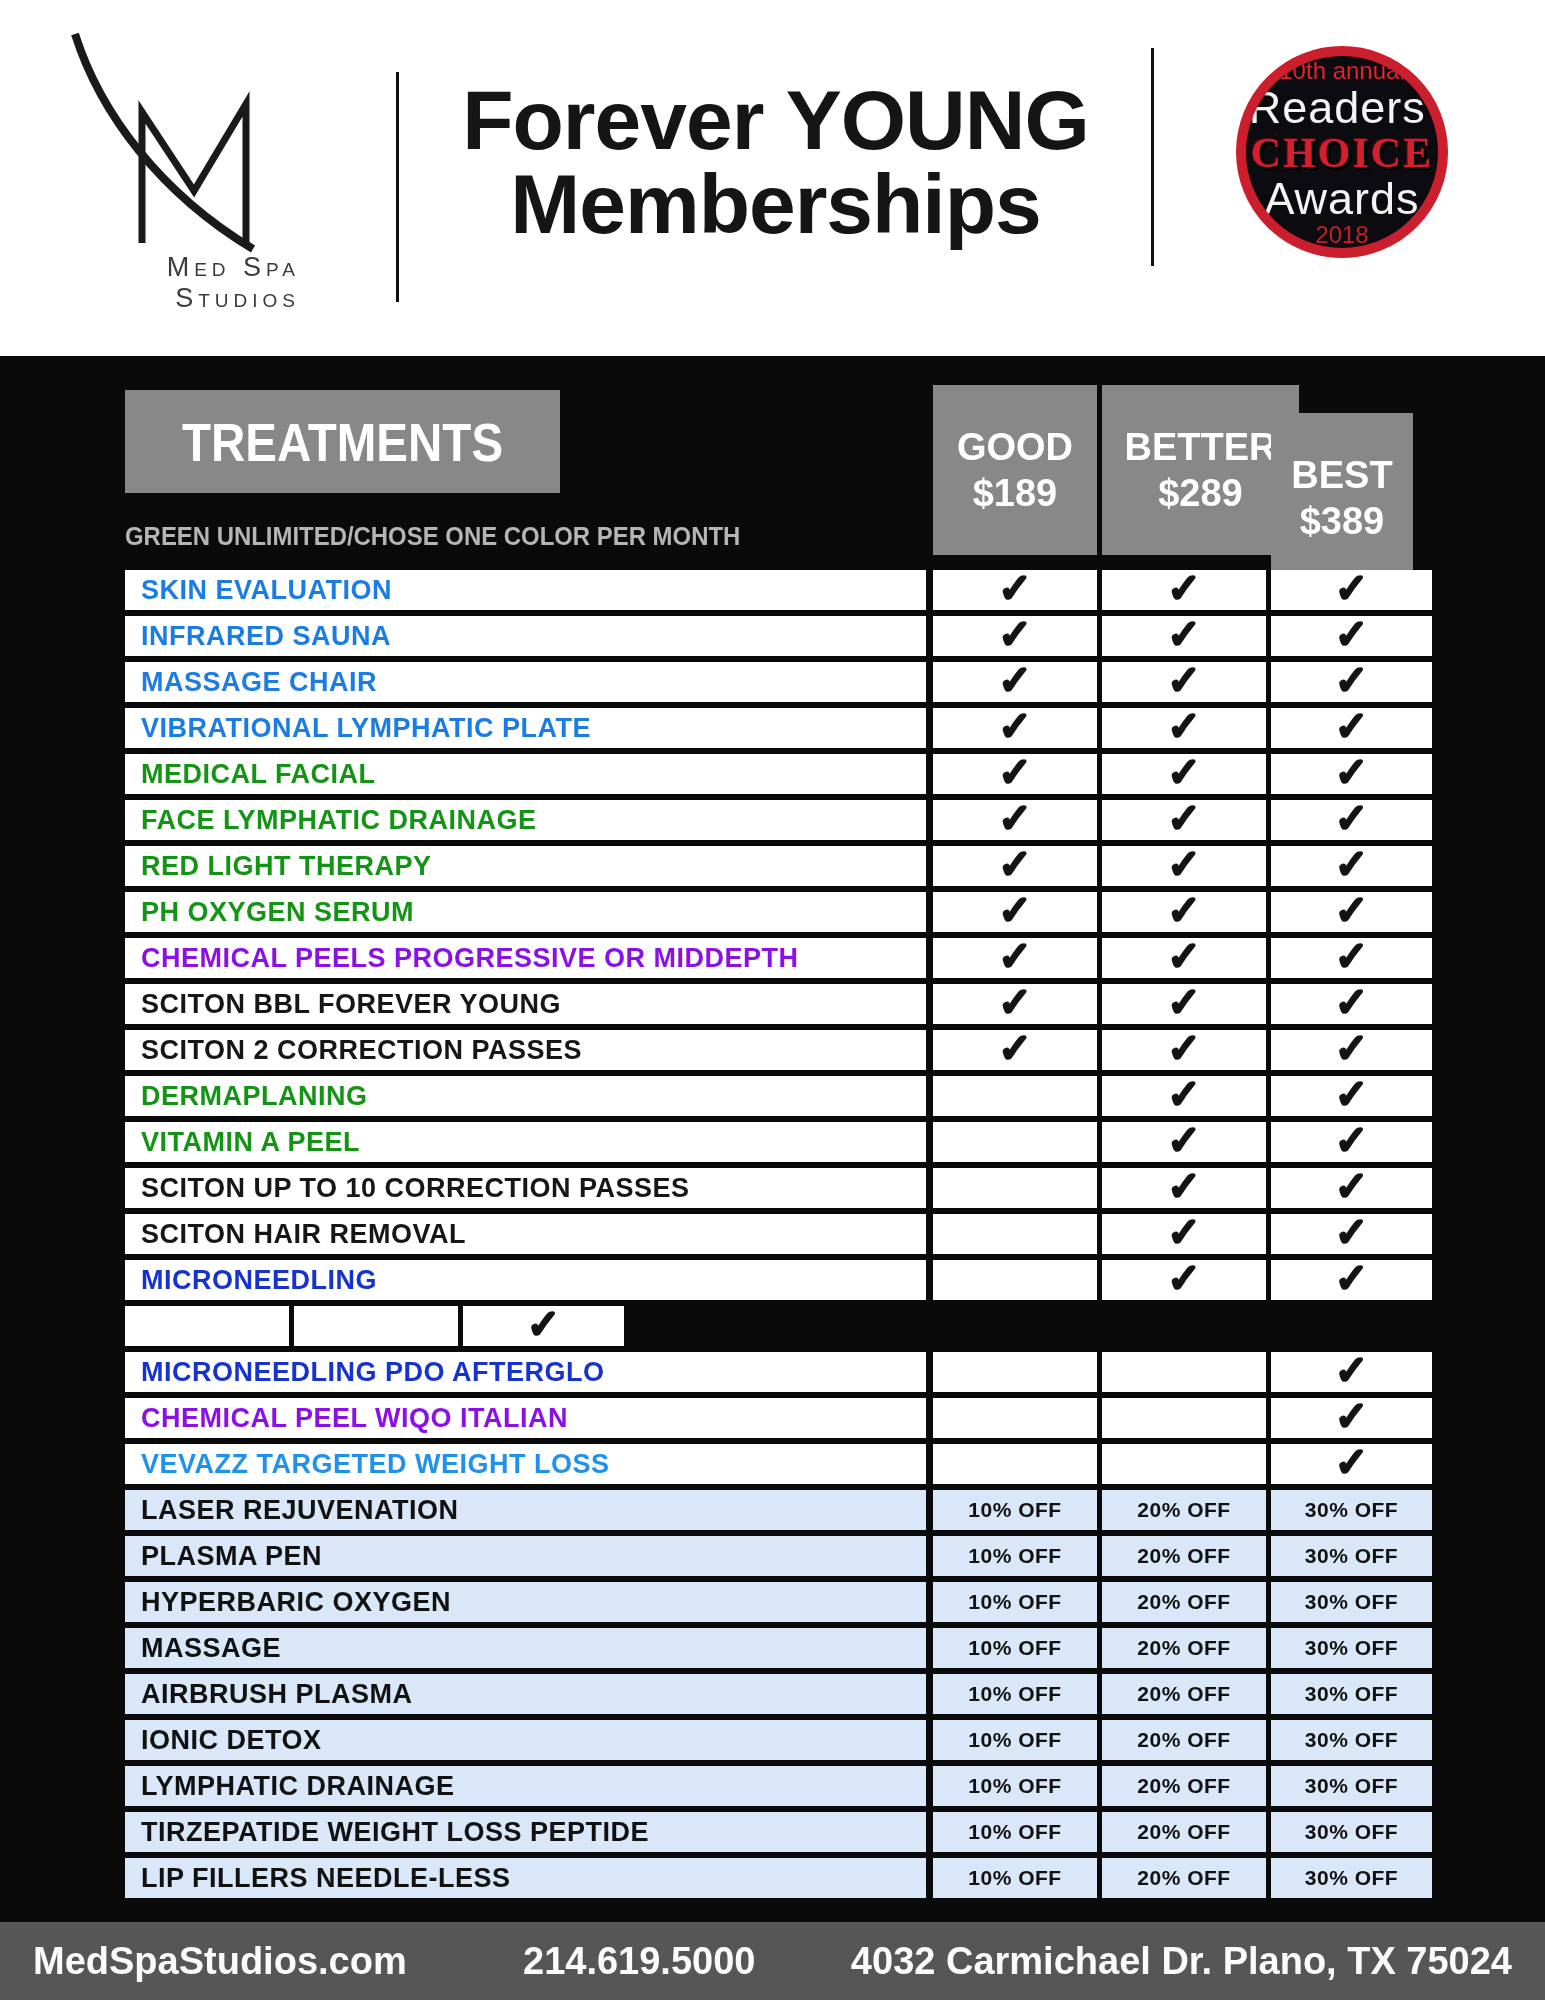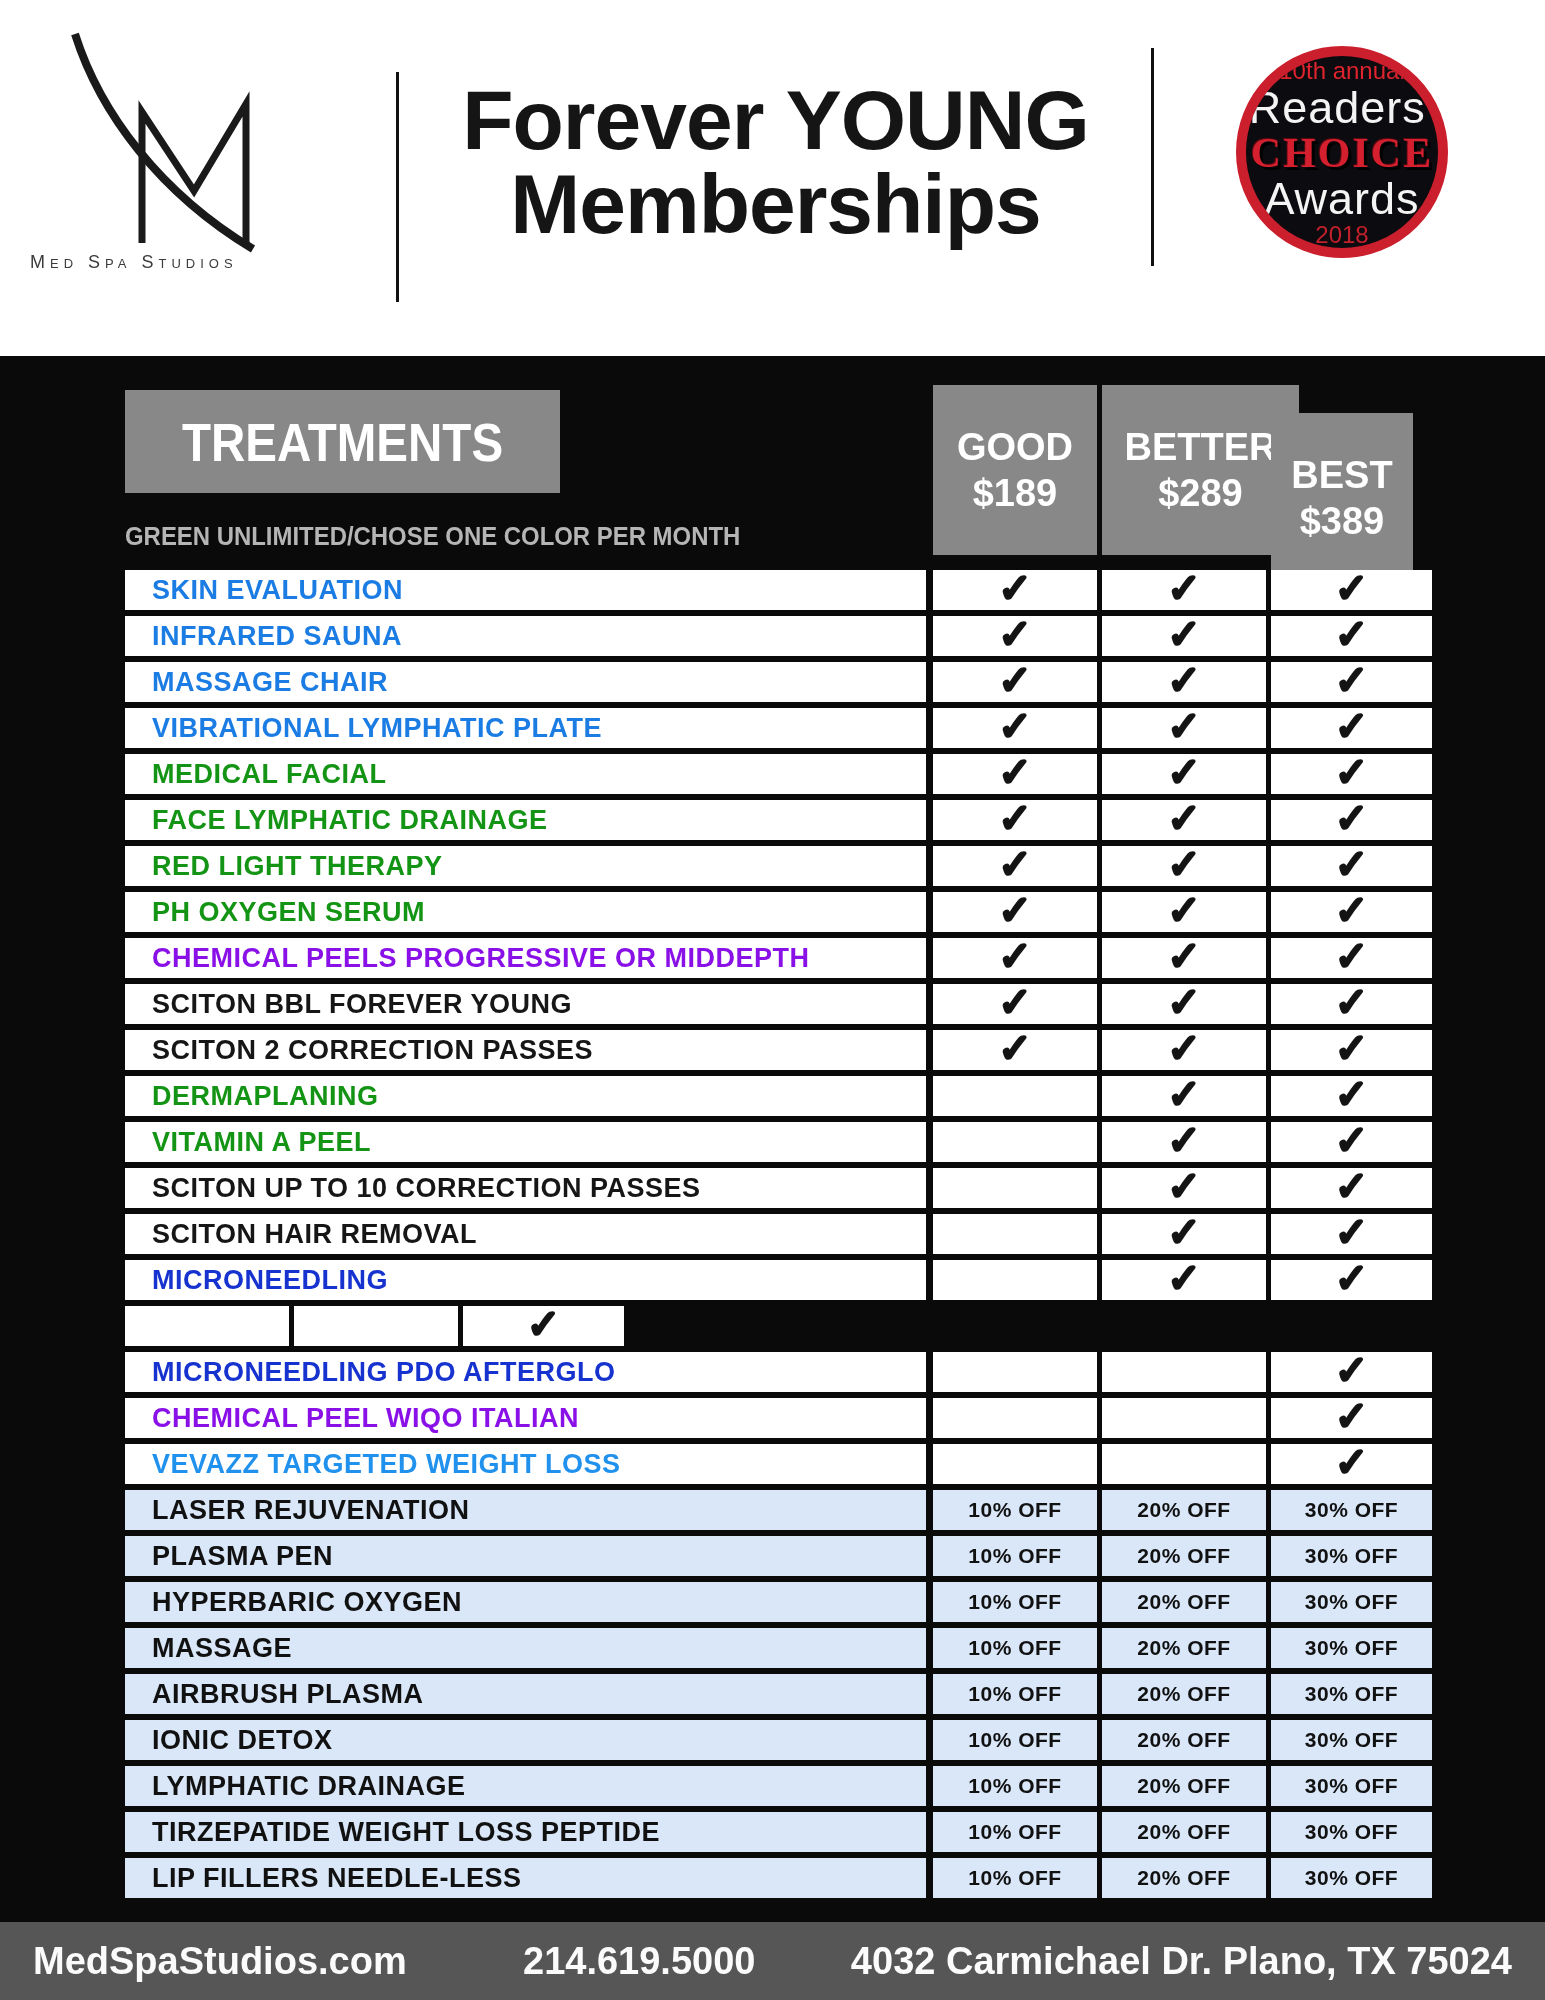--- a/index.html
+++ b/index.html
@@ -4,22 +4,22 @@
 <style>
   html,body{margin:0;padding:0;background:#2b2b2b;}
   .page{
     position:relative;width:1545px;height:2000px;background:#ffffff;
     font-family:"Liberation Sans", sans-serif;overflow:hidden;
   }
   
   .band-top{position:absolute;left:0;top:0;width:1545px;height:356px;background:#ffffff;}
   .logo{position:absolute;left:45px;top:28px;width:235px;height:225px;}
   .logo-text{
-    position:absolute;left:30px;top:252px;width:270px;text-align:left;
-    font-variant:small-caps;letter-spacing:5px;font-size:18px;color:#3b3b3b;
+    position:absolute;left:30px;top:252px;width:270px;text-align:right;
+    font-variant:small-caps;letter-spacing:5px;font-size:27px;color:#3b3b3b;
   }
   .divider{position:absolute;width:3px;background:#111;}
   .divider-left{left:396px;top:72px;height:230px;}
   .divider-right{left:1151px;top:48px;height:218px;}
   .title{
     position:absolute;left:398px;top:78px;width:755px;text-align:center;
     color:#151515;font-size:84px;line-height:1.0;letter-spacing:-1px;
   }
   .title .t-reg{font-weight:600;}
   .title .t-bold{font-weight:800;}
@@ -61,21 +61,21 @@
   .subtitle{
     position:absolute;left:125px;top:521px;width:900px;
     color:#b5b5b5;font-weight:bold;font-size:26px;letter-spacing:0px;
     transform:scaleX(0.92);transform-origin:left center;white-space:nowrap;
   }
   
   .rows{position:absolute;left:125px;top:570px;width:1307px;}
   .row{display:flex;height:40px;margin-bottom:6px;}
   .cell{background:#ffffff;display:flex;align-items:center;}
   .cell-name{
-    width:801px;margin-right:7px;padding-left:27px;box-sizing:border-box;
+    width:801px;margin-right:7px;padding-left:16px;box-sizing:border-box;
     font-weight:bold;font-size:27px;letter-spacing:0.5px;white-space:nowrap;overflow:hidden;
   }
   .cell-val{justify-content:center;}
   .cell-v1{width:164px;margin-right:5px;}
   .cell-v2{width:164px;margin-right:5px;}
   .cell-v3{width:161px;}
   .check{
     color:#141414;font-size:40px;font-weight:bold;line-height:40px;
     -webkit-text-stroke:2px #141414;transform:translateY(-2px);
   }

